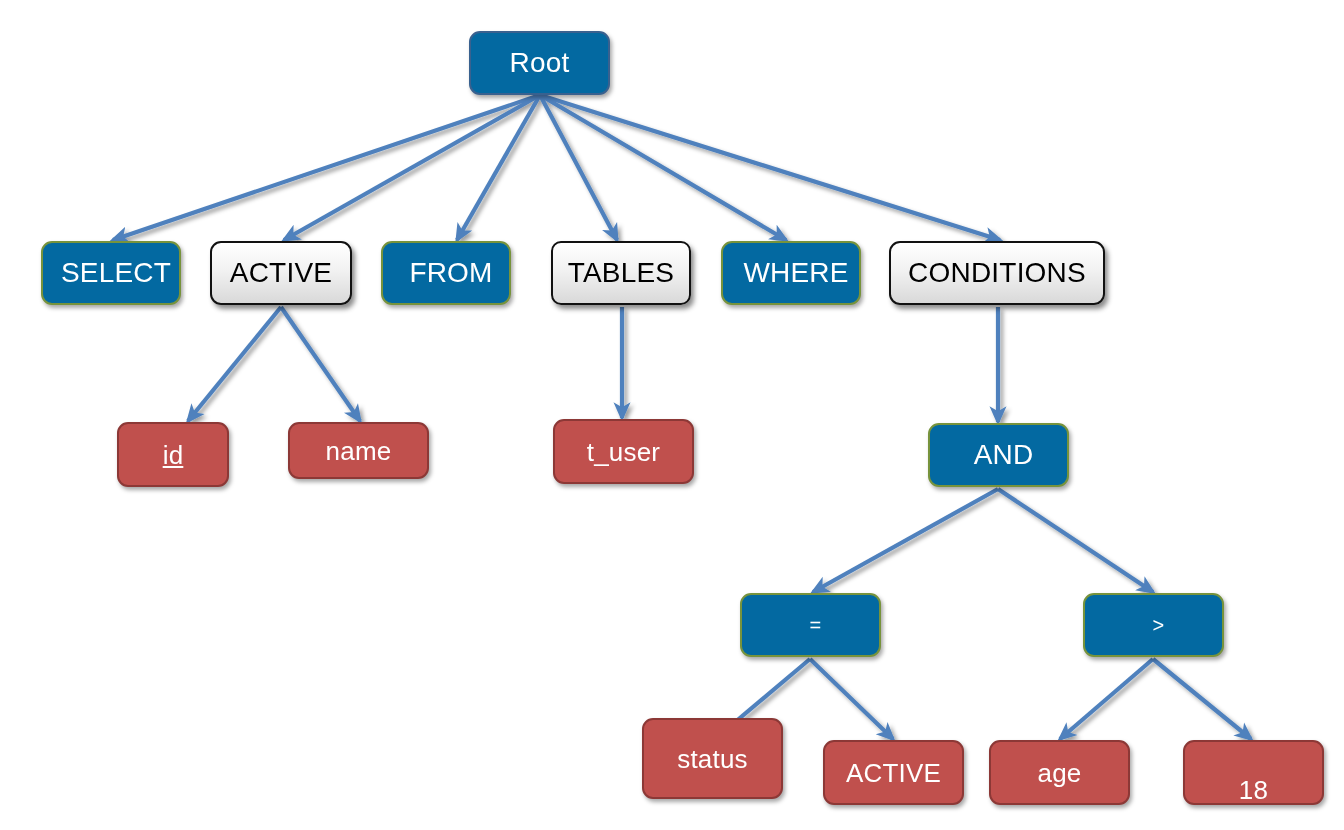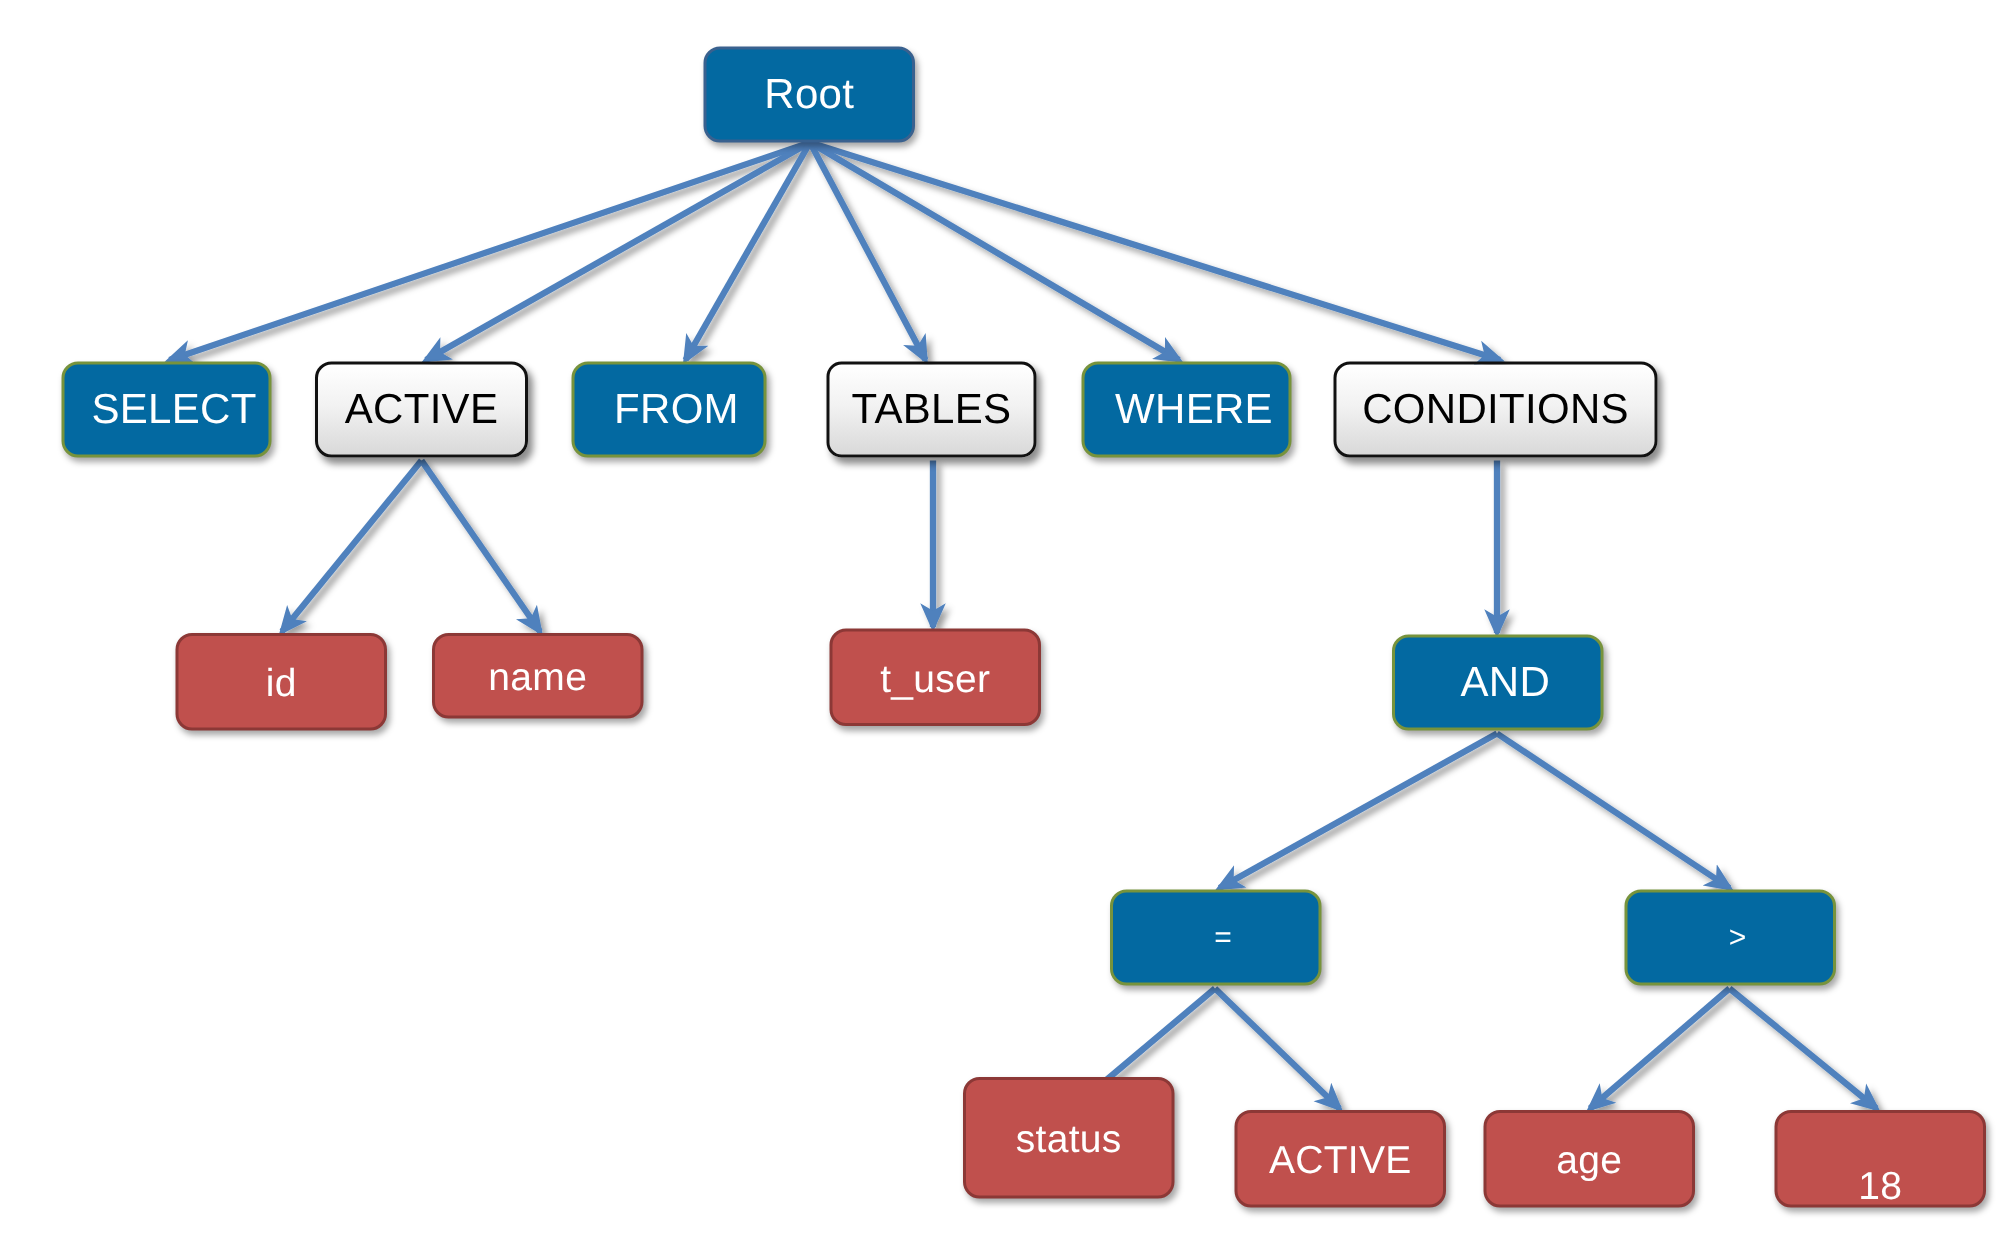--- a/index.html
+++ b/index.html
@@ -71,21 +71,21 @@
       </div>
       <div class="node n-grp" style="left: 551px; top: 241px; width: 140px; height: 64px; border-radius: 10px;">
         <span>TABLES</span>
       </div>
       <div class="node n-kw" style="left: 721px; top: 241px; width: 140px; height: 64px;">
         <span>WHERE</span>
       </div>
       <div class="node n-grp" style="left: 889px; top: 241px; width: 216px; height: 64px;">
         <span>CONDITIONS</span>
       </div>
-      <div class="node n-val" style="left: 117px; top: 422px; width: 141px; height: 65px;">
+      <div class="node n-val" style="left: 117px; top: 422px; width: 112px; height: 65px; text-decoration: underline;">
         <span>id</span>
       </div>
       <div class="node n-val" style="left: 288px; top: 422px; width: 141px; height: 57px;">
         <span>name</span>
       </div>
       <div class="node n-val" style="left: 553px; top: 419px; width: 141px; height: 65px;">
         <span>t_user</span>
       </div>
       <div class="node n-kw" style="left: 928px; top: 423px; width: 141px; height: 64px;">
         <span>AND</span>

